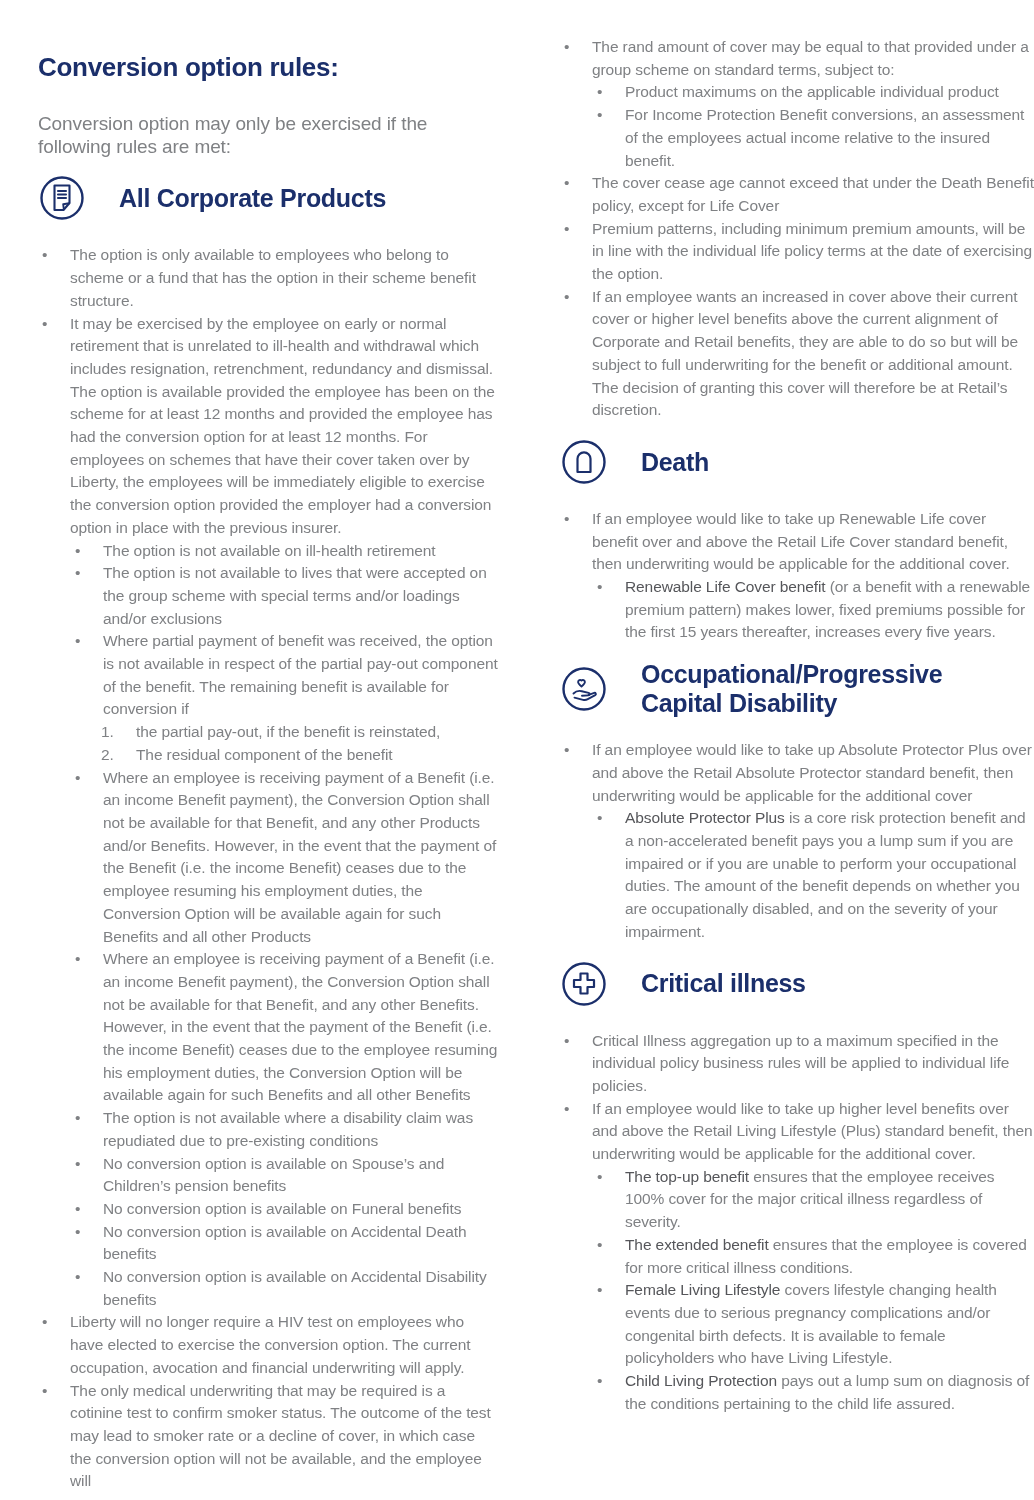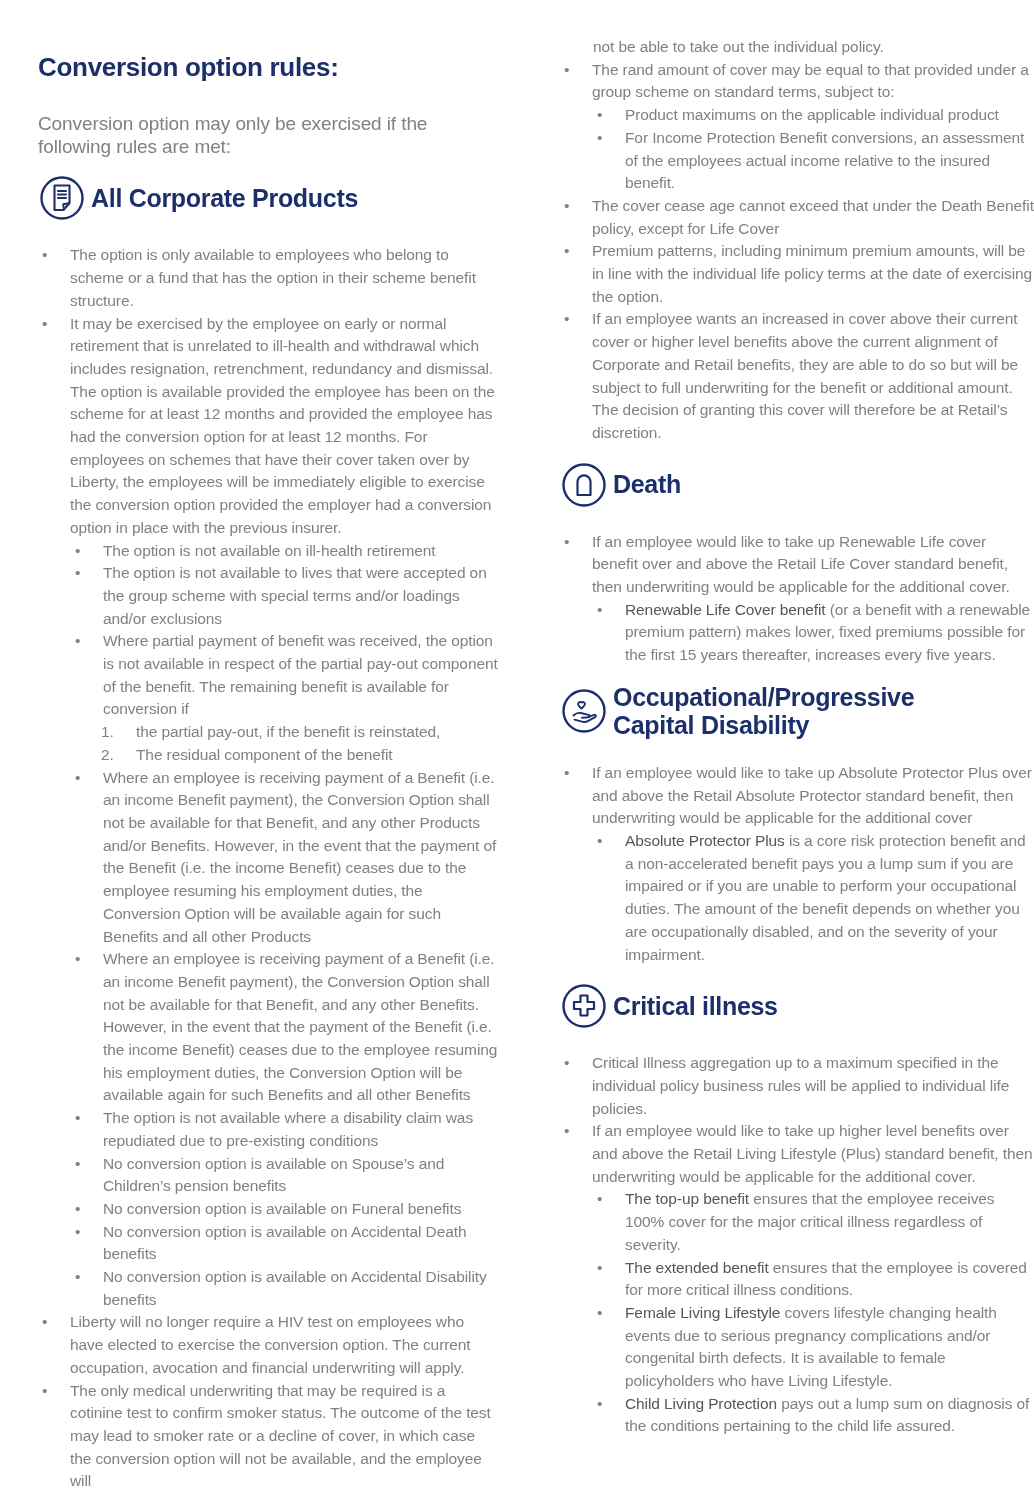--- a/index.html
+++ b/index.html
@@ -6,21 +6,21 @@
   body{width:1034px;height:1500px;font-family:"Liberation Sans",sans-serif;
        -webkit-font-smoothing:antialiased;}
   .page{box-sizing:border-box;width:1034px;height:1500px;
         padding:36px 28px 4px 38px;display:grid;
         grid-template-columns:462px 474px;column-gap:60px;overflow:hidden;}
   .col{min-width:0;}
   .doc-title{margin:16px 0 0 0;font-size:26px;font-weight:700;
              color:var(--navy,#1b2f6b);letter-spacing:-0.3px;}
   .intro{margin:30px 0 12px 0;color:var(--body,#7f8184);
          font-size:19px;line-height:22.7px;letter-spacing:-0.1px;}
-  .section-heading{display:flex;align-items:center;gap:5px;margin:16px 0 22px 0;}
+  .section-heading{display:flex;align-items:center;gap:33px;margin:16px 0 22px 0;}
   .section-icon{flex:0 0 48px;width:48px;height:48px;color:var(--navy,#1b2f6b);}
   .section-icon svg{display:block;width:48px;height:48px;}
   .h-text{font-size:25px;font-weight:700;color:var(--navy,#1b2f6b);
           line-height:1.14;letter-spacing:-0.3px;}
   .para{margin:0;color:var(--body,#7f8184);font-size:15.5px;
         line-height:22.7px;letter-spacing:-0.1px;}
   .para.indent{padding-left:33px;}
   .lst{list-style:none;margin:0;padding:0;}
   .li{position:relative;padding-left:32px;color:var(--body,#7f8184);
       font-size:15.5px;line-height:22.7px;letter-spacing:-0.1px;}
@@ -64,21 +64,20 @@
             <li class="li"><span class="marker">•</span>No conversion option is available on Spouse’s and Children’s pension benefits</li>
             <li class="li"><span class="marker">•</span>No conversion option is available on Funeral benefits</li>
             <li class="li"><span class="marker">•</span>No conversion option is available on Accidental Death benefits</li>
             <li class="li"><span class="marker">•</span>No conversion option is available on Accidental Disability benefits</li>
           </ul></li>
         <li class="li"><span class="marker">•</span>Liberty will no longer require a HIV test on employees who have elected to exercise the conversion option. The current occupation, avocation and financial underwriting will apply.</li>
         <li class="li"><span class="marker">•</span>The only medical underwriting that may be required is a cotinine test to confirm smoker status. The outcome of the test may lead to smoker rate or a decline of cover, in which case the conversion option will not be available, and the employee will</li>
       </ul>
     </div>
   <div class="col" id="col-1">
-      <p class="para indent">not be able to take out the individual policy.</p>
       <ul class="lst">
         <li class="li"><span class="marker">•</span>The rand amount of cover may be equal to that provided under a group scheme on standard terms, subject to:<ul class="lst">
             <li class="li"><span class="marker">•</span>Product maximums on the applicable individual product</li>
             <li class="li"><span class="marker">•</span>For Income Protection Benefit conversions, an assessment of the employees actual income relative to the insured benefit.</li>
           </ul></li>
         <li class="li"><span class="marker">•</span>The cover cease age cannot exceed that under the Death Benefit policy, except for Life Cover</li>
         <li class="li"><span class="marker">•</span>Premium patterns, including minimum premium amounts, will be in line with the individual life policy terms at the date of exercising the option.</li>
         <li class="li"><span class="marker">•</span>If an employee wants an increased in cover above their current cover or higher level benefits above the current alignment of Corporate and Retail benefits, they are able to do so but will be subject to full underwriting for the benefit or additional amount. The decision of granting this cover will therefore be at Retail’s discretion.</li>
       </ul>
       <div class="section-heading">

